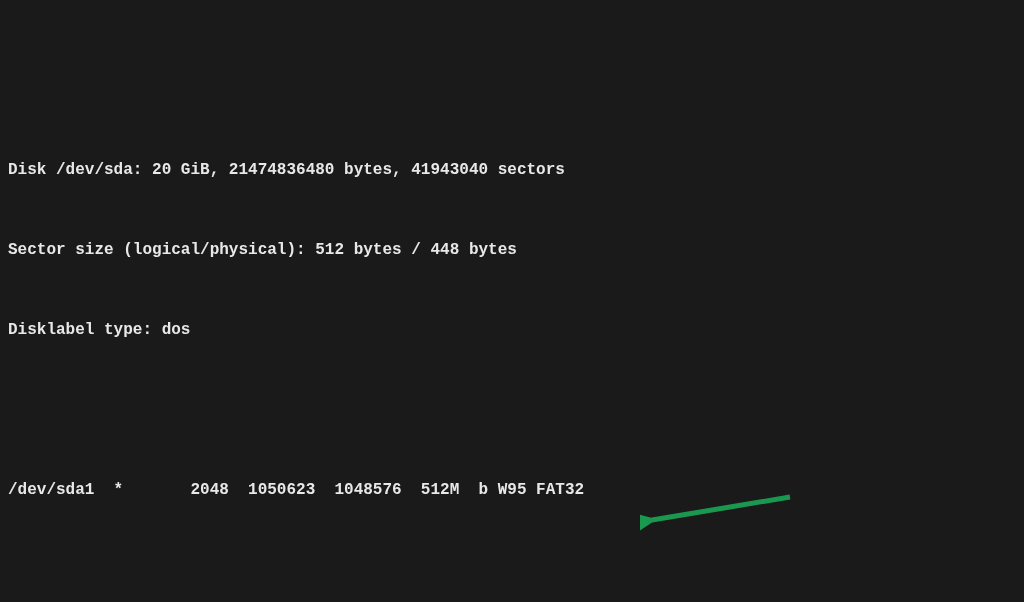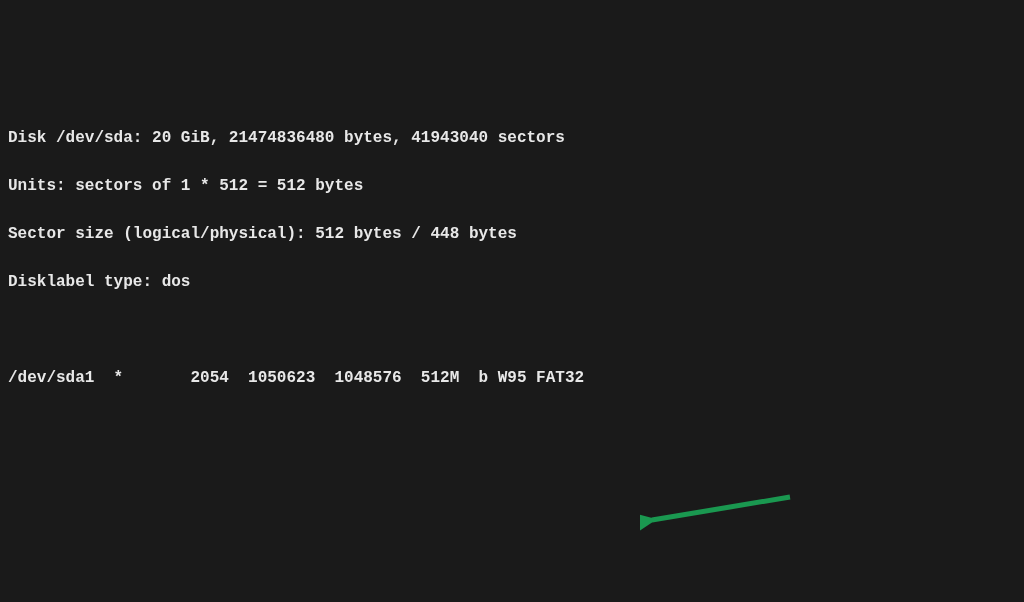--- a/index.html
+++ b/index.html
@@ -9,40 +9,39 @@
       font-family: "Consolas", "Courier New", monospace;
       font-size: 16px;
       line-height: 1.5;
       padding: 6px 8px;
       width: 1024px;
       height: 602px;
       position: relative;
       font-weight: bold;
       white-space: pre;
     }
-    .line { white-space: pre; }
+    .line { white-space: pre; margin-top: 32px; }
     .arrow {
       position: absolute;
       left: 640px;
       top: 492px;
       pointer-events: none;
     }
   </style>
 </head>
 <body>
 
 
 
 <div>
 <div class="line">Disk /dev/sda: 20 GiB, 21474836480 bytes, 41943040 sectors</div>
-<div class="line">Units: sectors of 1 * 512 = 512 bytes</div>
 <div class="line">Sector size (logical/physical): 512 bytes / 448 bytes</div>
 <div class="line">Disklabel type: dos</div>
 <div class="line">&nbsp;</div>
-<div class="line">/dev/sda1  *       2054  1050623  1048576  512M  b W95 FAT32</div>
+<div class="line">/dev/sda1  *       2048  1050623  1048576  512M  b W95 FAT32</div>
 
 
 </div>
 
 
 
 
 
 
 

